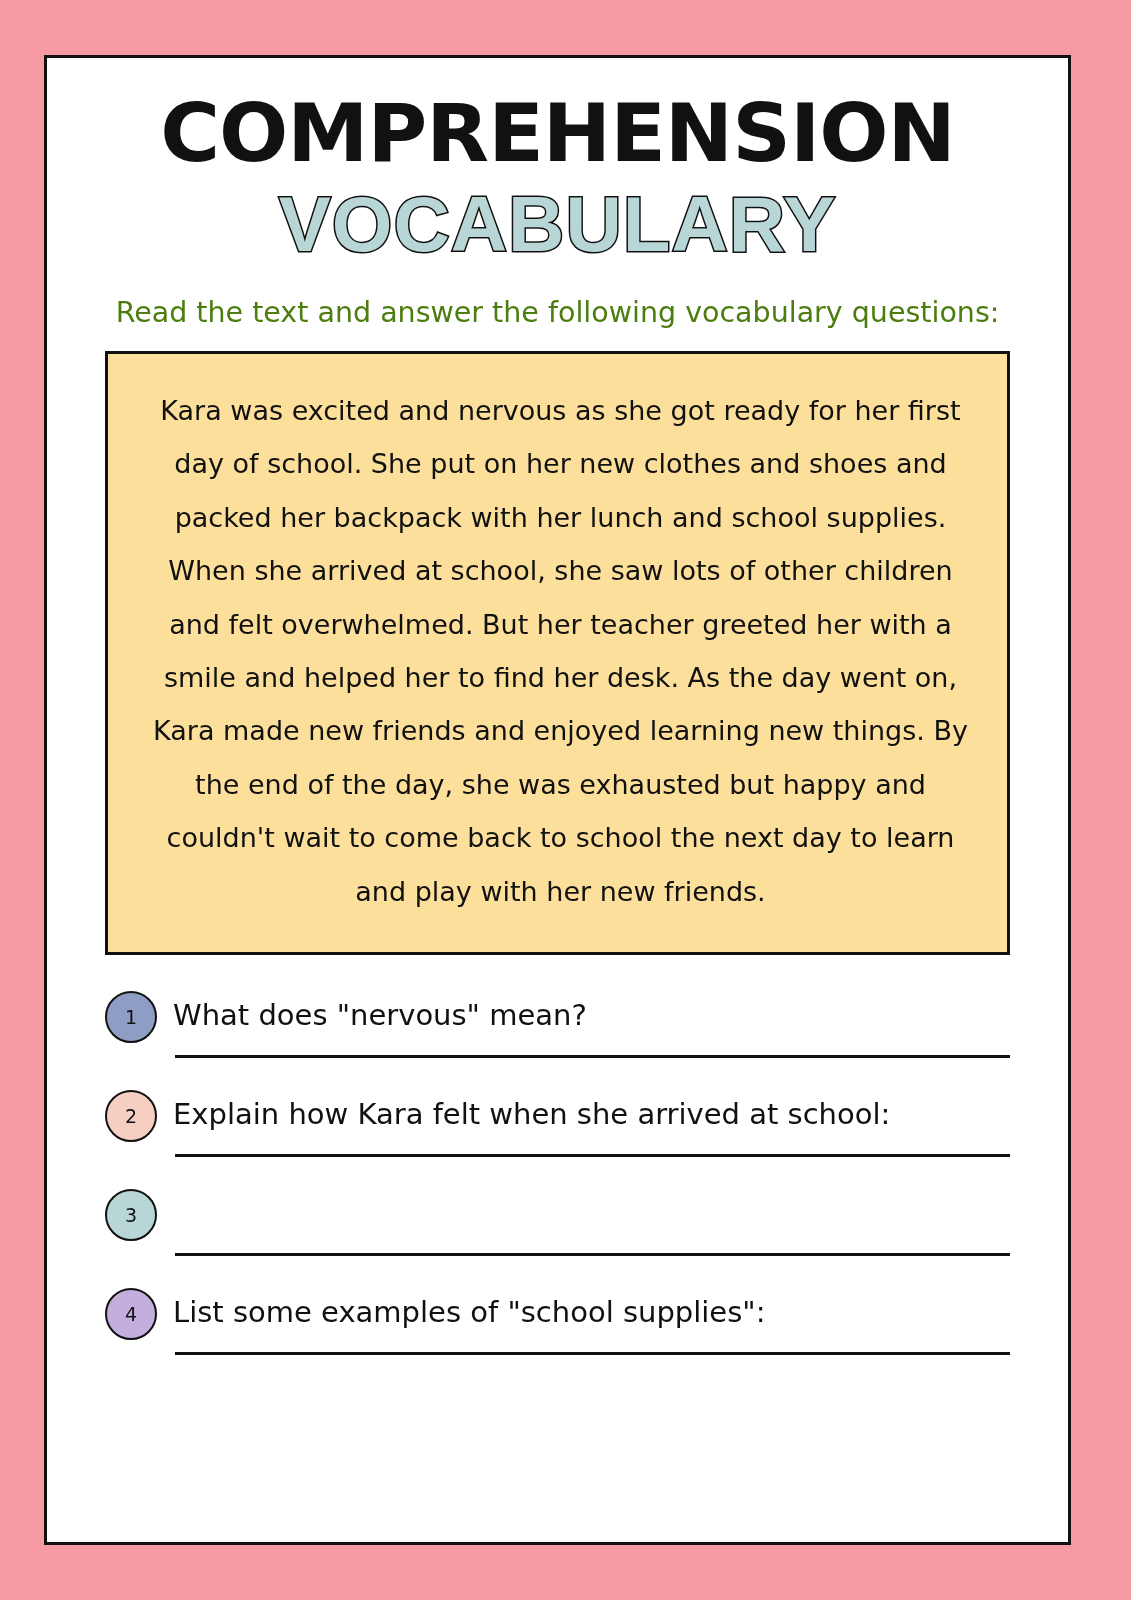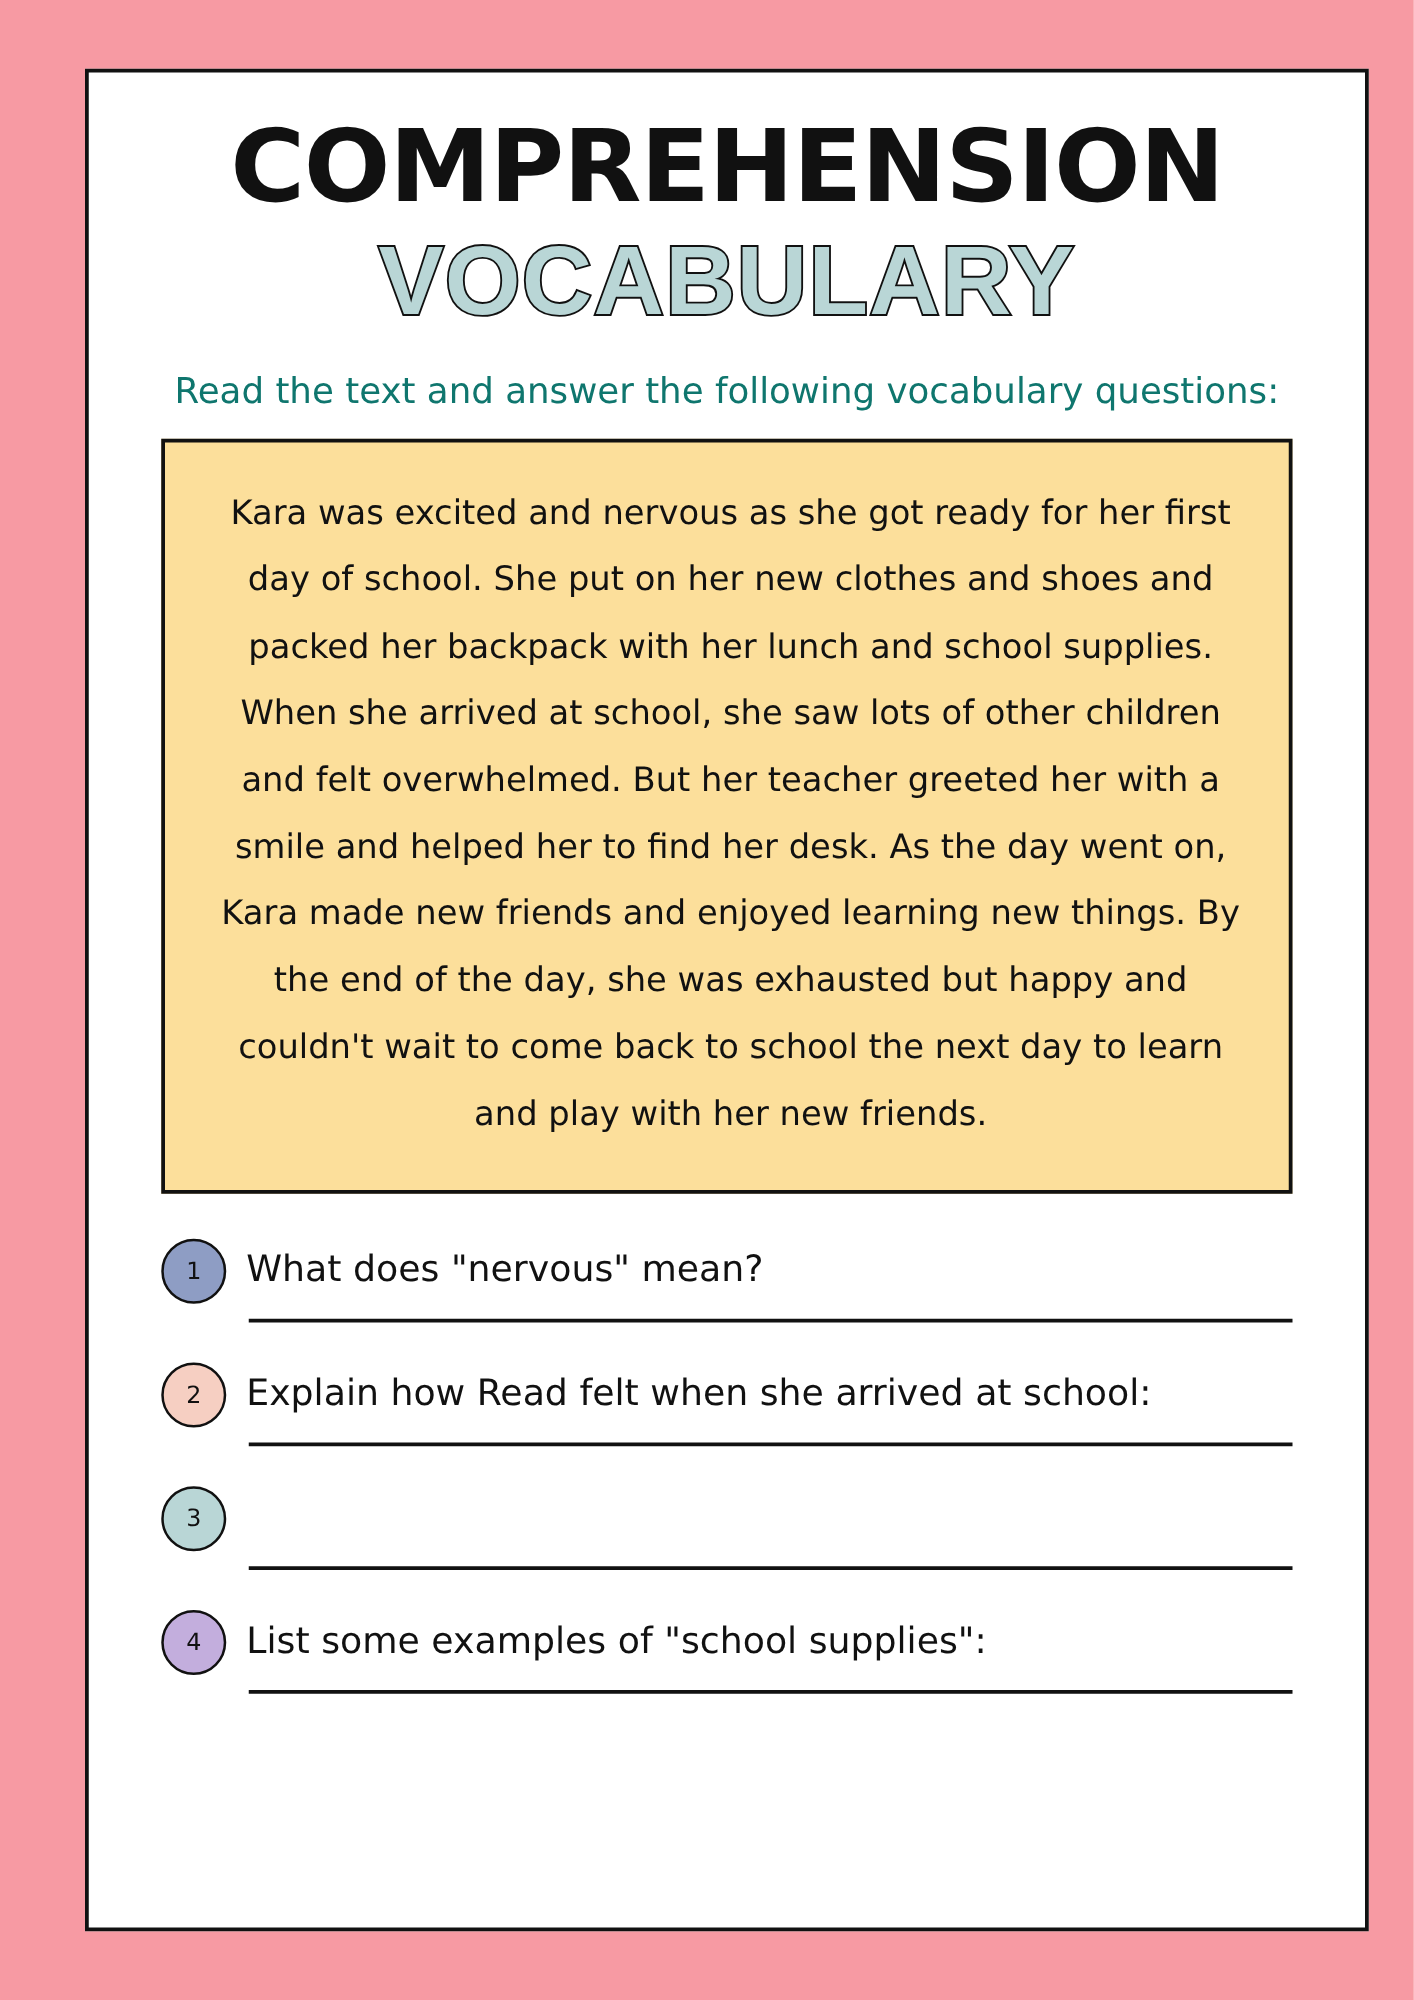--- a/index.html
+++ b/index.html
@@ -9,21 +9,21 @@
   }
   body {
     width: 1131px;
     height: 1600px;
     background: #f79aa3;
     font-family: "DejaVu Sans", sans-serif;
     overflow: hidden;
   }
   .page {
     position: absolute;
-    left: 68px;
+    left: 44px;
     top: 55px;
     width: 1027px;
     height: 1490px;
     background: #ffffff;
     border: 3px solid #111111;
   }
   .title-block {
     padding-top: 36px;
     text-align: center;
   }
@@ -45,21 +45,21 @@
     line-height: 1.15;
     margin: 6px 0 0 0;
     color: #b9d6d6;
     -webkit-text-stroke: 3px #111111;
     paint-order: stroke fill;
   }
   .instruction {
     margin: 26px 0 0 0;
     text-align: center;
     font-size: 28.5px;
-    color: #0f766e;
+    color: #4d7c0f;
     font-family: "DejaVu Sans", sans-serif;
   }
   .passage-box {
     margin: 22px 58px 0 58px;
     background: #fcdf9b;
     border: 3px solid #111111;
     padding: 30px 34px 34px 40px;
   }
   .passage-text {
     margin: 0;
@@ -126,21 +126,21 @@
       <div class="q-row">
         <div class="q-num" style="background:#8e9dc4">1</div>
         <div class="q-text">What does "nervous" mean?</div>
       </div>
       <div class="answer-line"></div>
     </div>
 
     <div class="q-block">
       <div class="q-row">
         <div class="q-num" style="background:#f6cfc2">2</div>
-        <div class="q-text">Explain how Read felt when she arrived at school:</div>
+        <div class="q-text">Explain how Kara felt when she arrived at school:</div>
       </div>
       <div class="answer-line"></div>
     </div>
 
     <div class="q-block">
       <div class="q-row">
         <div class="q-num" style="background:#b9d6d6">3</div>
       </div>
       <div class="answer-line"></div>
     </div>

